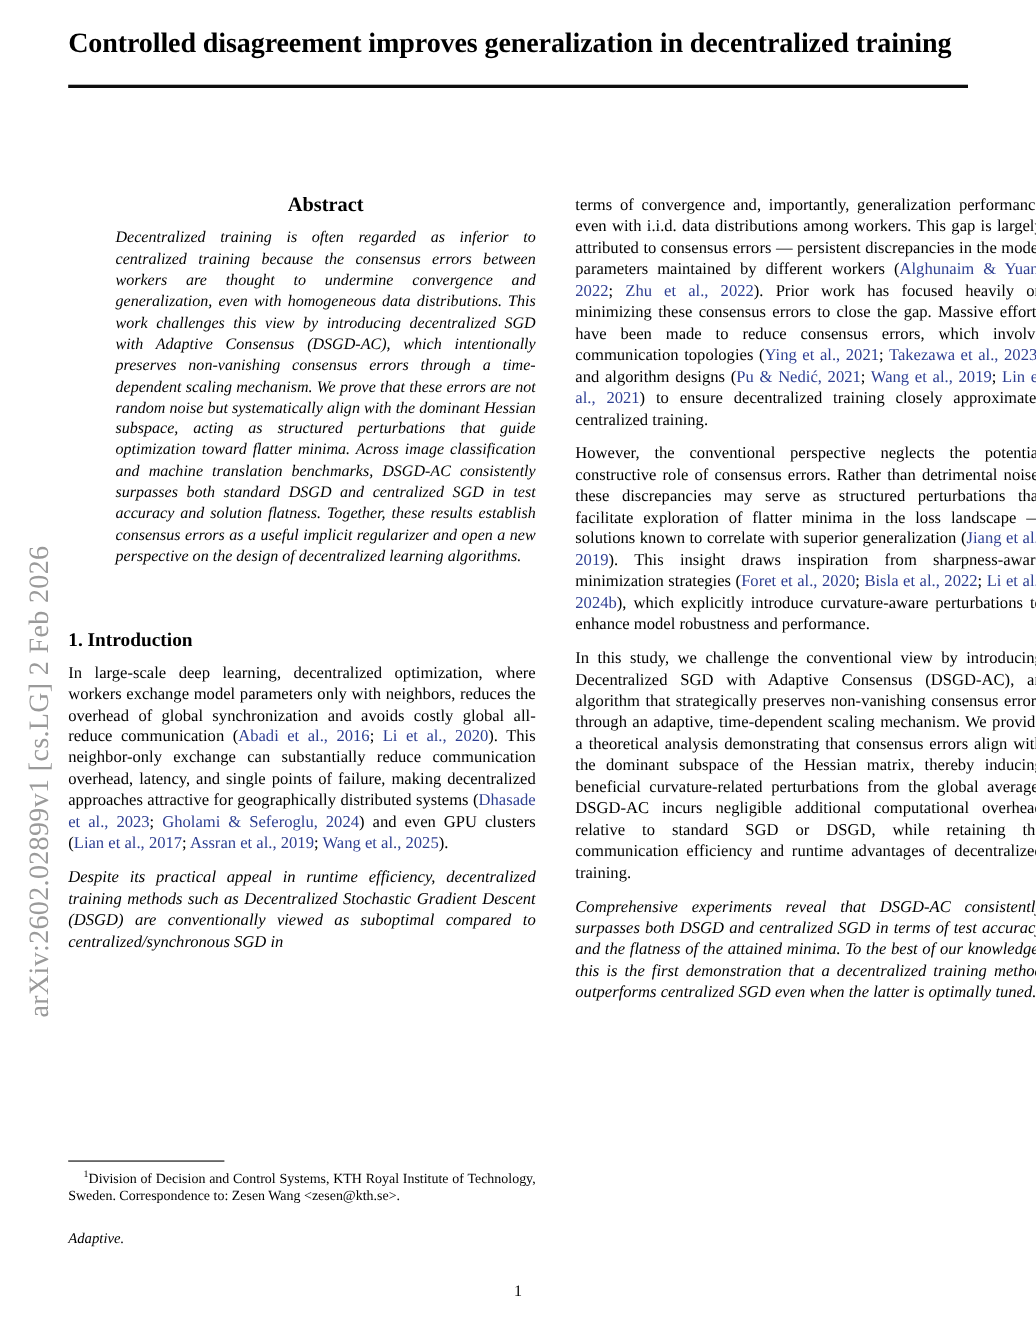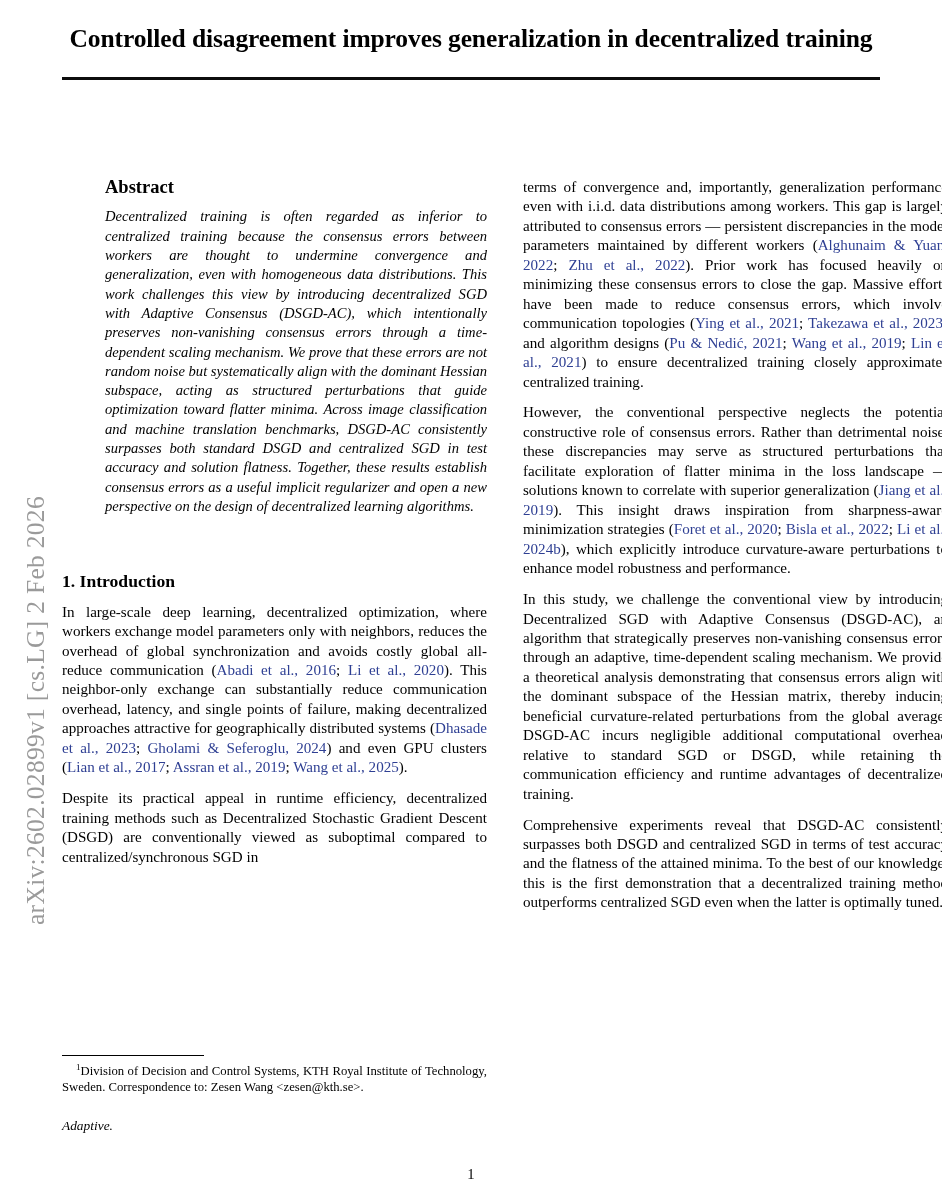--- a/index.html
+++ b/index.html
@@ -44,21 +44,20 @@
   
   #title-block {
     position: absolute;
     left: 62px;
     top: 24px;
     width: 818px;
   }
   #paper-title {
     font-size: 25.5px;
     font-weight: bold;
-    text-align: center;
     line-height: 1.2;
     margin: 0;
     letter-spacing: -0.1px;
   }
   .hrule-thick {
     margin-top: 22px;
     border: none;
     border-top: 3.2px solid #0d0d0d;
     height: 0;
   }
@@ -97,20 +96,21 @@
   #right-column { left: 523px; }
 
   
   #abstract-block {
     margin: 0 0 0 43px;
     width: 382px;
   }
   #abstract-heading {
     font-size: 18.5px;
     font-weight: bold;
+    text-align: center;
     margin: 0 0 10px 0;
   }
   #abstract-text {
     margin: 0;
     font-size: 14.6px;
     line-height: 19.3px;
     text-align: justify;
     font-style: italic;
   }
 
@@ -120,21 +120,21 @@
     font-weight: bold;
     margin: 0 0 11px 0;
     text-align: left;
   }
   #intro-heading { margin-top: 56px; }
 
   p.body-par {
     margin: 0 0 11.5px 0;
     text-align: justify;
   }
-  .column p.body-par:last-of-type { margin-bottom: 0; }
+  .column p.body-par:last-of-type { margin-bottom: 0; font-style: italic; }
 
   .cite { color: #2e3f93; }
 
   
   #footnote-area {
     position: absolute;
     left: 62px;
     top: 1055px;
     width: 425px;
   }

